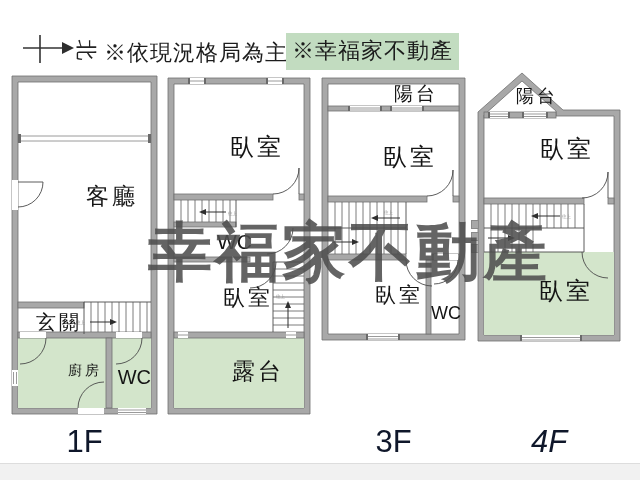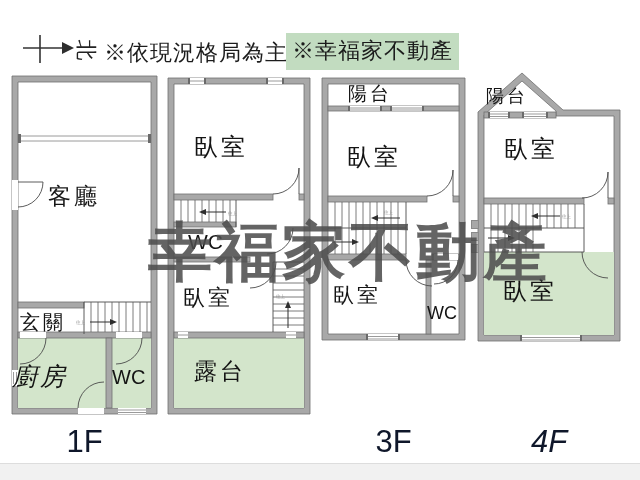--- a/index.html
+++ b/index.html
@@ -1,20 +1,20 @@
 <!DOCTYPE html>
 <html style="--wall-fill: #a8a8a8; --wall-stroke: #707070; --addition-green: #d3e5cb; --note-highlight: #c2dcc0; --watermark-color: #4e4e4e;"><head>
 <meta charset="utf-8">
 <style>
   html,body{margin:0;padding:0;background:#ffffff;}
   #canvas{position:relative;width:640px;height:480px;background:#ffffff;overflow:hidden;
           font-family:"Liberation Sans",sans-serif;}
   .floor{position:absolute;}
   .floor svg{position:absolute;left:0;top:0;overflow:visible;}
-  .rlabel{position:absolute;text-align:left;color:#141414;line-height:1.1;white-space:nowrap;
+  .rlabel{position:absolute;text-align:right;color:#141414;line-height:1.1;white-space:nowrap;
           font-family:"Liberation Serif",serif;letter-spacing:3px;z-index:20;}
   .rlabel.latin{font-family:"Liberation Sans",sans-serif;letter-spacing:0;}
   .floorlabel{position:absolute;top:424px;text-align:center;font-size:31px;color:#0f172a;
           font-family:"Liberation Sans",sans-serif;z-index:20;}
   .note{position:absolute;font-family:"Liberation Serif",serif;color:#1c1c1c;font-size:22px;
           letter-spacing:1px;white-space:nowrap;z-index:30;}
   .note.hl{background:var(--note-highlight,#c2dcc0);padding:3px 6px 4px 6px;}
   #watermark{position:absolute;left:148px;top:220px;width:404px;font-size:64px;font-weight:bold;
           color:var(--watermark-color,#4e4e4e);opacity:.87;letter-spacing:3px;line-height:1;
           white-space:nowrap;z-index:50;font-family:"DejaVu Sans",sans-serif;}
@@ -106,21 +106,21 @@
         <path class="thin" d="M92,306 A26,26 0 0 0 66,332"></path>
       </g>
       <g>
         <text class="tinynote" x="64" y="248">往上</text>
         <line class="arrowline" x1="78" y1="246" x2="98" y2="246"></line>
         <polygon class="ahead" points="98,243 105,246 98,249"></polygon>
       </g>
     </svg>
     <div class="rlabel" style="left:36px;top:108px;width:90px;font-size:23px;">客廳</div>
     <div class="rlabel" style="left:8px;top:235px;width:62px;font-size:20px;">玄關</div>
-    <div class="rlabel" style="left:0;top:287px;width:78px;font-size:25px;font-style:italic;">廚房</div>
+    <div class="rlabel" style="left:12px;top:287px;width:78px;font-size:14px;">廚房</div>
     <div class="rlabel latin" style="left:100px;top:290px;width:39px;font-size:20px;">WC</div>
   </div>
 
   <div class="floor" style="left:168px;top:78px;width:142px;height:336px;">
     <svg width="142" height="336" viewBox="0 0 142 336">
       <g>
         <path class="wall" fill-rule="evenodd" d="M0,0 H142 V336 H0 Z M6,6 H136 V330 H6 Z"></path>
       </g>
       <g>
         <rect class="green" x="6" y="260" width="130" height="70"></rect>

